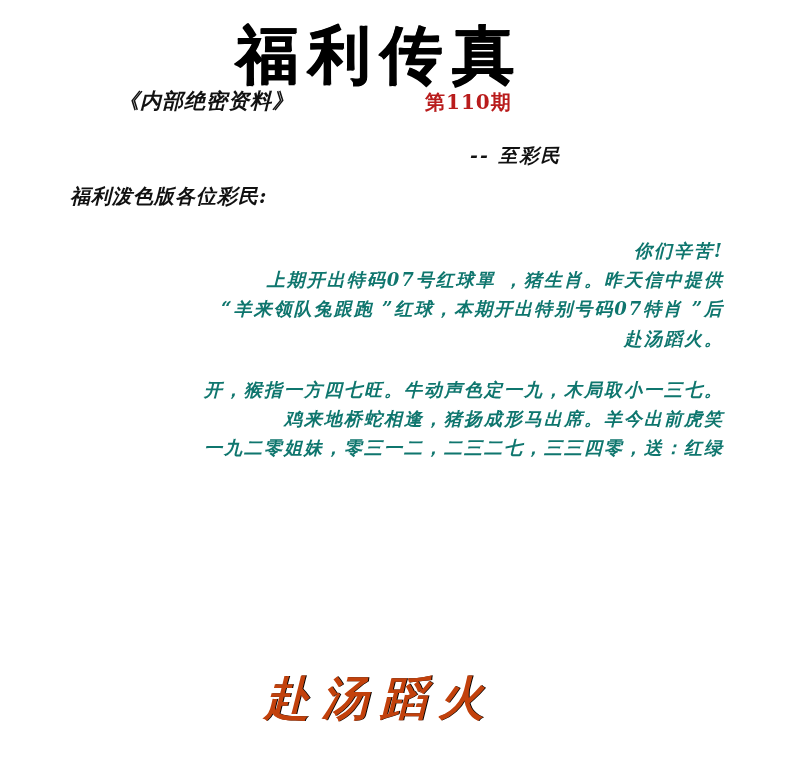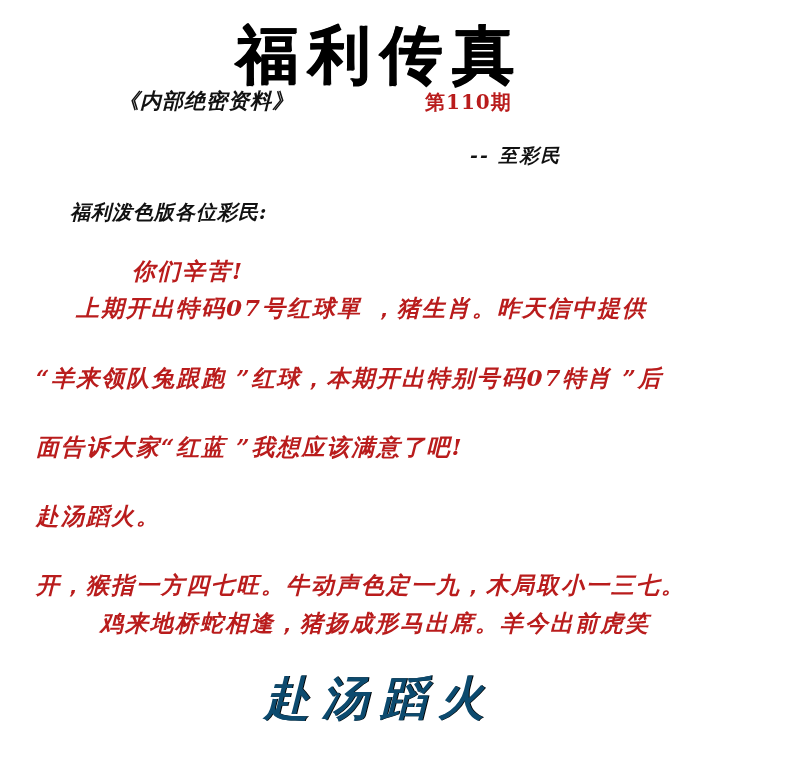--- a/index.html
+++ b/index.html
@@ -74,65 +74,66 @@
     font-family: "DejaVu Serif", serif;
     font-size: 19px;
     font-weight: 700;
     font-style: italic;
     letter-spacing: 2px;
     color: #111;
   }
 
   
   .salutation {
-    margin-top: 34px;
+    margin-top: 18px;
     padding-left: 70px;
     font-family: "DejaVu Serif", serif;
     font-size: 20px;
     font-weight: 700;
     font-style: italic;
     letter-spacing: 1px;
     color: #111;
   }
 
   
   .body-block {
     margin-top: 26px;
     padding: 0 36px 0 36px;
     font-family: "DejaVu Serif", serif;
-    font-size: 23px;
+    font-size: 18px;
     font-weight: 700;
     font-style: italic;
     line-height: 1.62;
     letter-spacing: 2px;
-    color: #b91c1c;
+    color: #0f766e;
+    text-align: right;
   }
   .body-line {
     white-space: pre;
   }
   .indent-1 { text-indent: 96px; }
   .indent-2 { text-indent: 40px; }
   .indent-3 { text-indent: 64px; }
-  .indent-0 { text-indent: 0; margin-top: 32px; }
+  .indent-0 { text-indent: 0; }
 
   .gap-block { margin-top: 22px; }
 
   
   .footer-slogan {
     position: absolute;
     left: 0;
     right: 0;
     bottom: 42px;
     text-align: center;
     font-family: "DejaVu Serif", serif;
     font-size: 46px;
     font-weight: 700;
     font-style: italic;
     letter-spacing: 12px;
-    color: #0c4a6e;
+    color: #c2410c;
     text-shadow: 1px 0 0 #000;
   }
 </style>
 </head>
 <body>
 
 <div class="page">
 
   <div class="masthead">
     <div class="masthead-title">福利传真</div>
@@ -146,24 +147,24 @@
   <div class="addressee">
     <div class="addressee-text">-- 至彩民</div>
   </div>
 
   <div class="salutation">福利泼色版各位彩民:</div>
 
   <div class="body-block">
     <div class="body-line indent-1">你们辛苦!</div>
     <div class="body-line indent-2">上期开出特码07号红球單 ，猪生肖。昨天信中提供</div>
     <div class="body-line indent-0">“羊来领队兔跟跑 ”红球，本期开出特别号码07特肖 ”后</div>
-    <div class="body-line indent-0">面告诉大家“红蓝 ”我想应该满意了吧!</div>
     <div class="body-line indent-0">赴汤蹈火。</div>
   </div>
 
   <div class="body-block gap-block">
     <div class="body-line indent-0">开，猴指一方四七旺。牛动声色定一九，木局取小一三七。</div>
     <div class="body-line indent-3">鸡来地桥蛇相逢，猪扬成形马出席。羊今出前虎笑</div>
+    <div class="body-line indent-0">一九二零姐妹，零三一二，二三二七，三三四零，送：红绿</div>
   </div>
 
   <div class="footer-slogan">赴汤蹈火</div>
 
 </div>
 
 </body></html>

